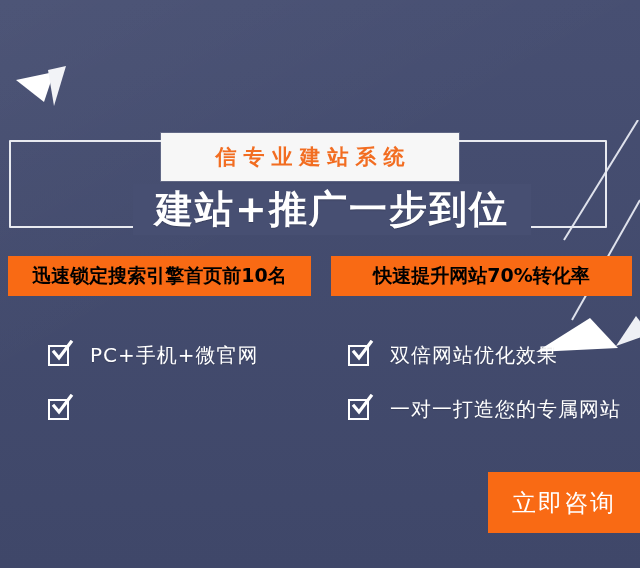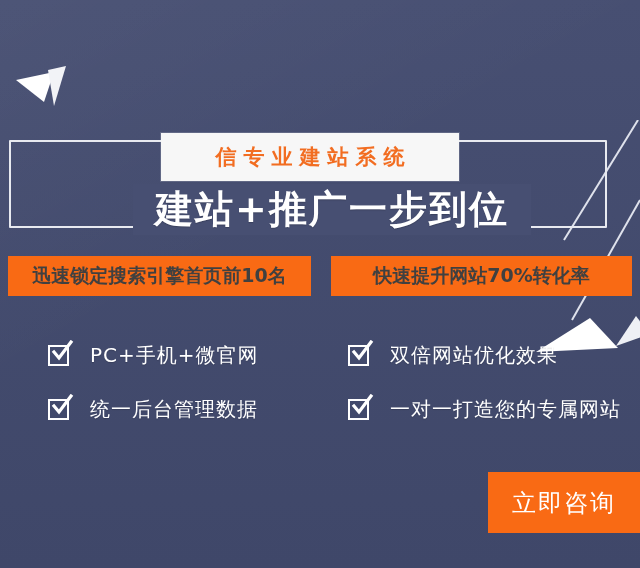--- a/index.html
+++ b/index.html
@@ -79,21 +79,21 @@
     left:0; top:256px;
     width:640px; height:40px;
     display:flex; align-items:center; gap:20px;
     padding:0 8px;
     z-index:5;
   }
   .claim {
     background:#f96a14;
     height:40px;
     display:flex; align-items:center; justify-content:center;
-    color:#404040;
+    color:#000000;
     font-weight:700;
     white-space:nowrap;
   }
   #claim-left  { width:317px; font-size:19px; }
   #claim-right { width:315px; font-size:19px; }
 
   
   #features {
     position:absolute;
     left:8px; top:328px;
@@ -206,21 +206,20 @@
       <span class="feature-label">双倍网站优化效果</span>
     </div>
 
     <div class="feature">
       <span class="check-icon">
         <span class="box"></span>
         <svg class="tick" viewBox="0 0 24 24">
             <polyline points="4,12 9,18 21,2" fill="none" stroke="#ffffff" stroke-width="3.2" stroke-linecap="square"></polyline>
           </svg>
       </span>
-      <span class="feature-label">统一后台管理数据</span>
     </div>
 
     <div class="feature">
       <span class="check-icon">
         <span class="box"></span>
         <svg class="tick" viewBox="0 0 24 24">
             <polyline points="4,12 9,18 21,2" fill="none" stroke="#ffffff" stroke-width="3.2" stroke-linecap="square"></polyline>
           </svg>
       </span>
       <span class="feature-label">一对一打造您的专属网站</span>

